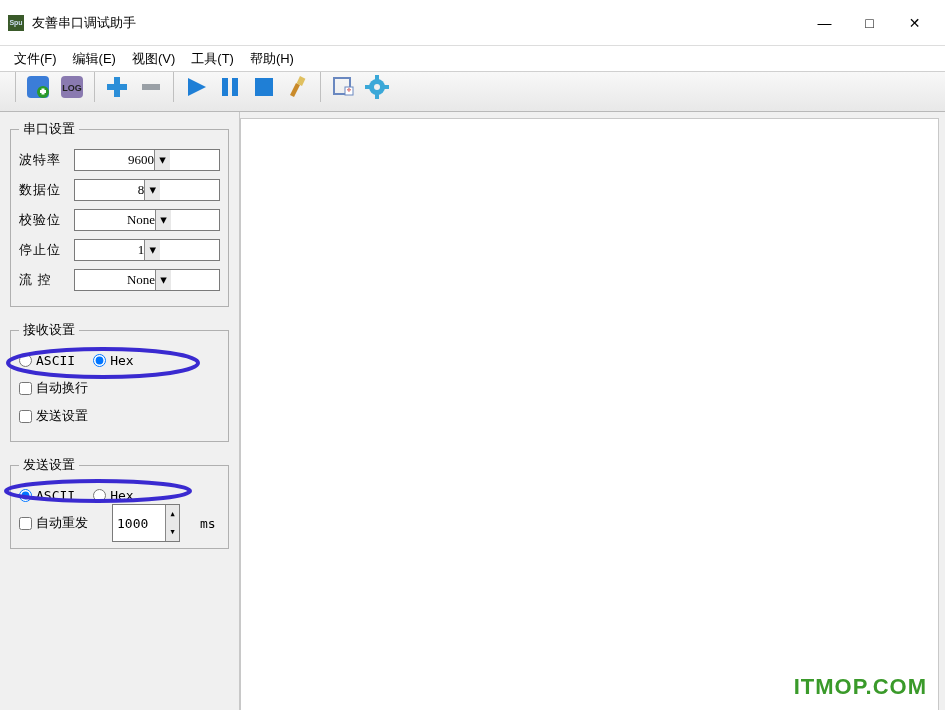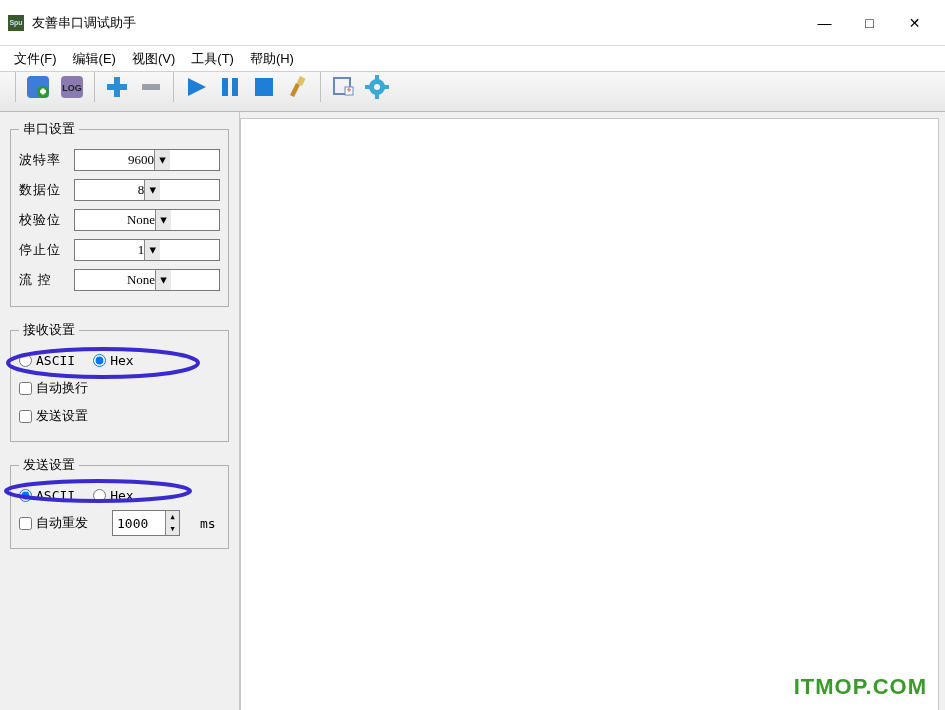--- a/index.html
+++ b/index.html
@@ -129,21 +129,21 @@
   font-size: 13px;
 }
 .radio-row label, .check-row label {
   display: flex; align-items: center; gap: 4px;
   margin-right: 18px;
 }
 input[type=radio], input[type=checkbox] {
   width: 13px; height: 13px;
 }
 .spinner {
-  width: 68px; height: 26px;
+  width: 68px; height: 38px;
   border: 1px solid #7a7a7a;
   background:#fff;
   display:flex; align-items:center;
   padding:0 16px 0 4px;
   position:relative;
   font-family:"SimSun",monospace;
 }
 .spinner .spin-btns{
   position:absolute; right:0; top:0; bottom:0; width:14px;
   display:flex; flex-direction:column;

